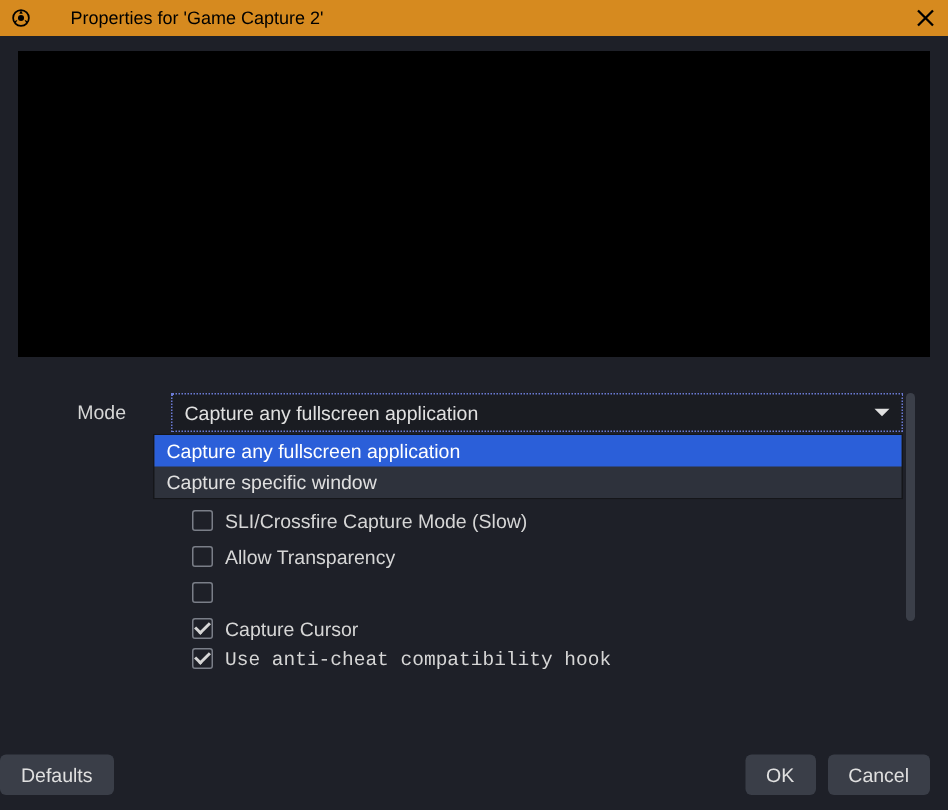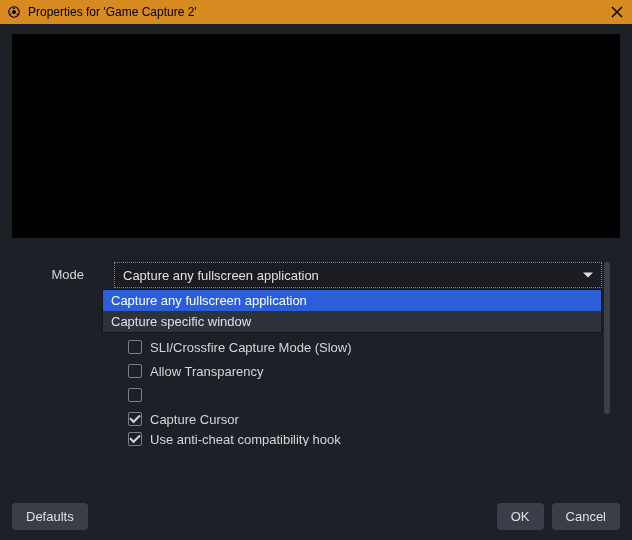--- a/index.html
+++ b/index.html
@@ -20,21 +20,21 @@
     padding: 0 6px;
     color: #000;
     font-size: 12px;
   }
   .titlebar .icon {
     width: 16px; height: 16px;
     margin-right: 6px;
     display: inline-flex;
     align-items: center; justify-content: center;
   }
-  .titlebar .title { flex: 1; }
+  .titlebar .title { flex: 1; margin-left: 19px; }
   .titlebar .close {
     width: 18px; height: 18px;
     display: inline-flex;
     align-items: center; justify-content: center;
     color: #000;
     cursor: pointer;
   }
   .content {
     padding: 10px 12px 0 12px;
   }
@@ -116,20 +116,21 @@
     height: 22px;
     margin-bottom: 2px;
     color: #d6d6d6;
     cursor: pointer;
   }
   .check-row.cut {
     margin-top: 1px;
     overflow: hidden;
     height: 14px;
     align-items: flex-start;
+    font-family: Liberation Mono, monospace;
   }
   .chk {
     width: 14px; height: 14px;
     border: 1px solid #7a7e88;
     border-radius: 2px;
     margin-right: 8px;
     display: inline-flex;
     align-items: center; justify-content: center;
     background: transparent;
   }
@@ -152,21 +153,21 @@
     position: absolute;
     top: 0;
     width: 6px;
     height: 152px;
     background: #3b3f49;
     border-radius: 3px;
   }
   .footer {
     position: absolute;
     bottom: 10px;
-    left: 12px; right: 12px;
+    left: 0; right: 12px;
     display: flex;
     align-items: center;
   }
   .footer .spacer { flex: 1; }
   .btn {
     background: #3a3e48;
     color: #e0e0e0;
     border: none;
     border-radius: 4px;
     padding: 6px 14px;

